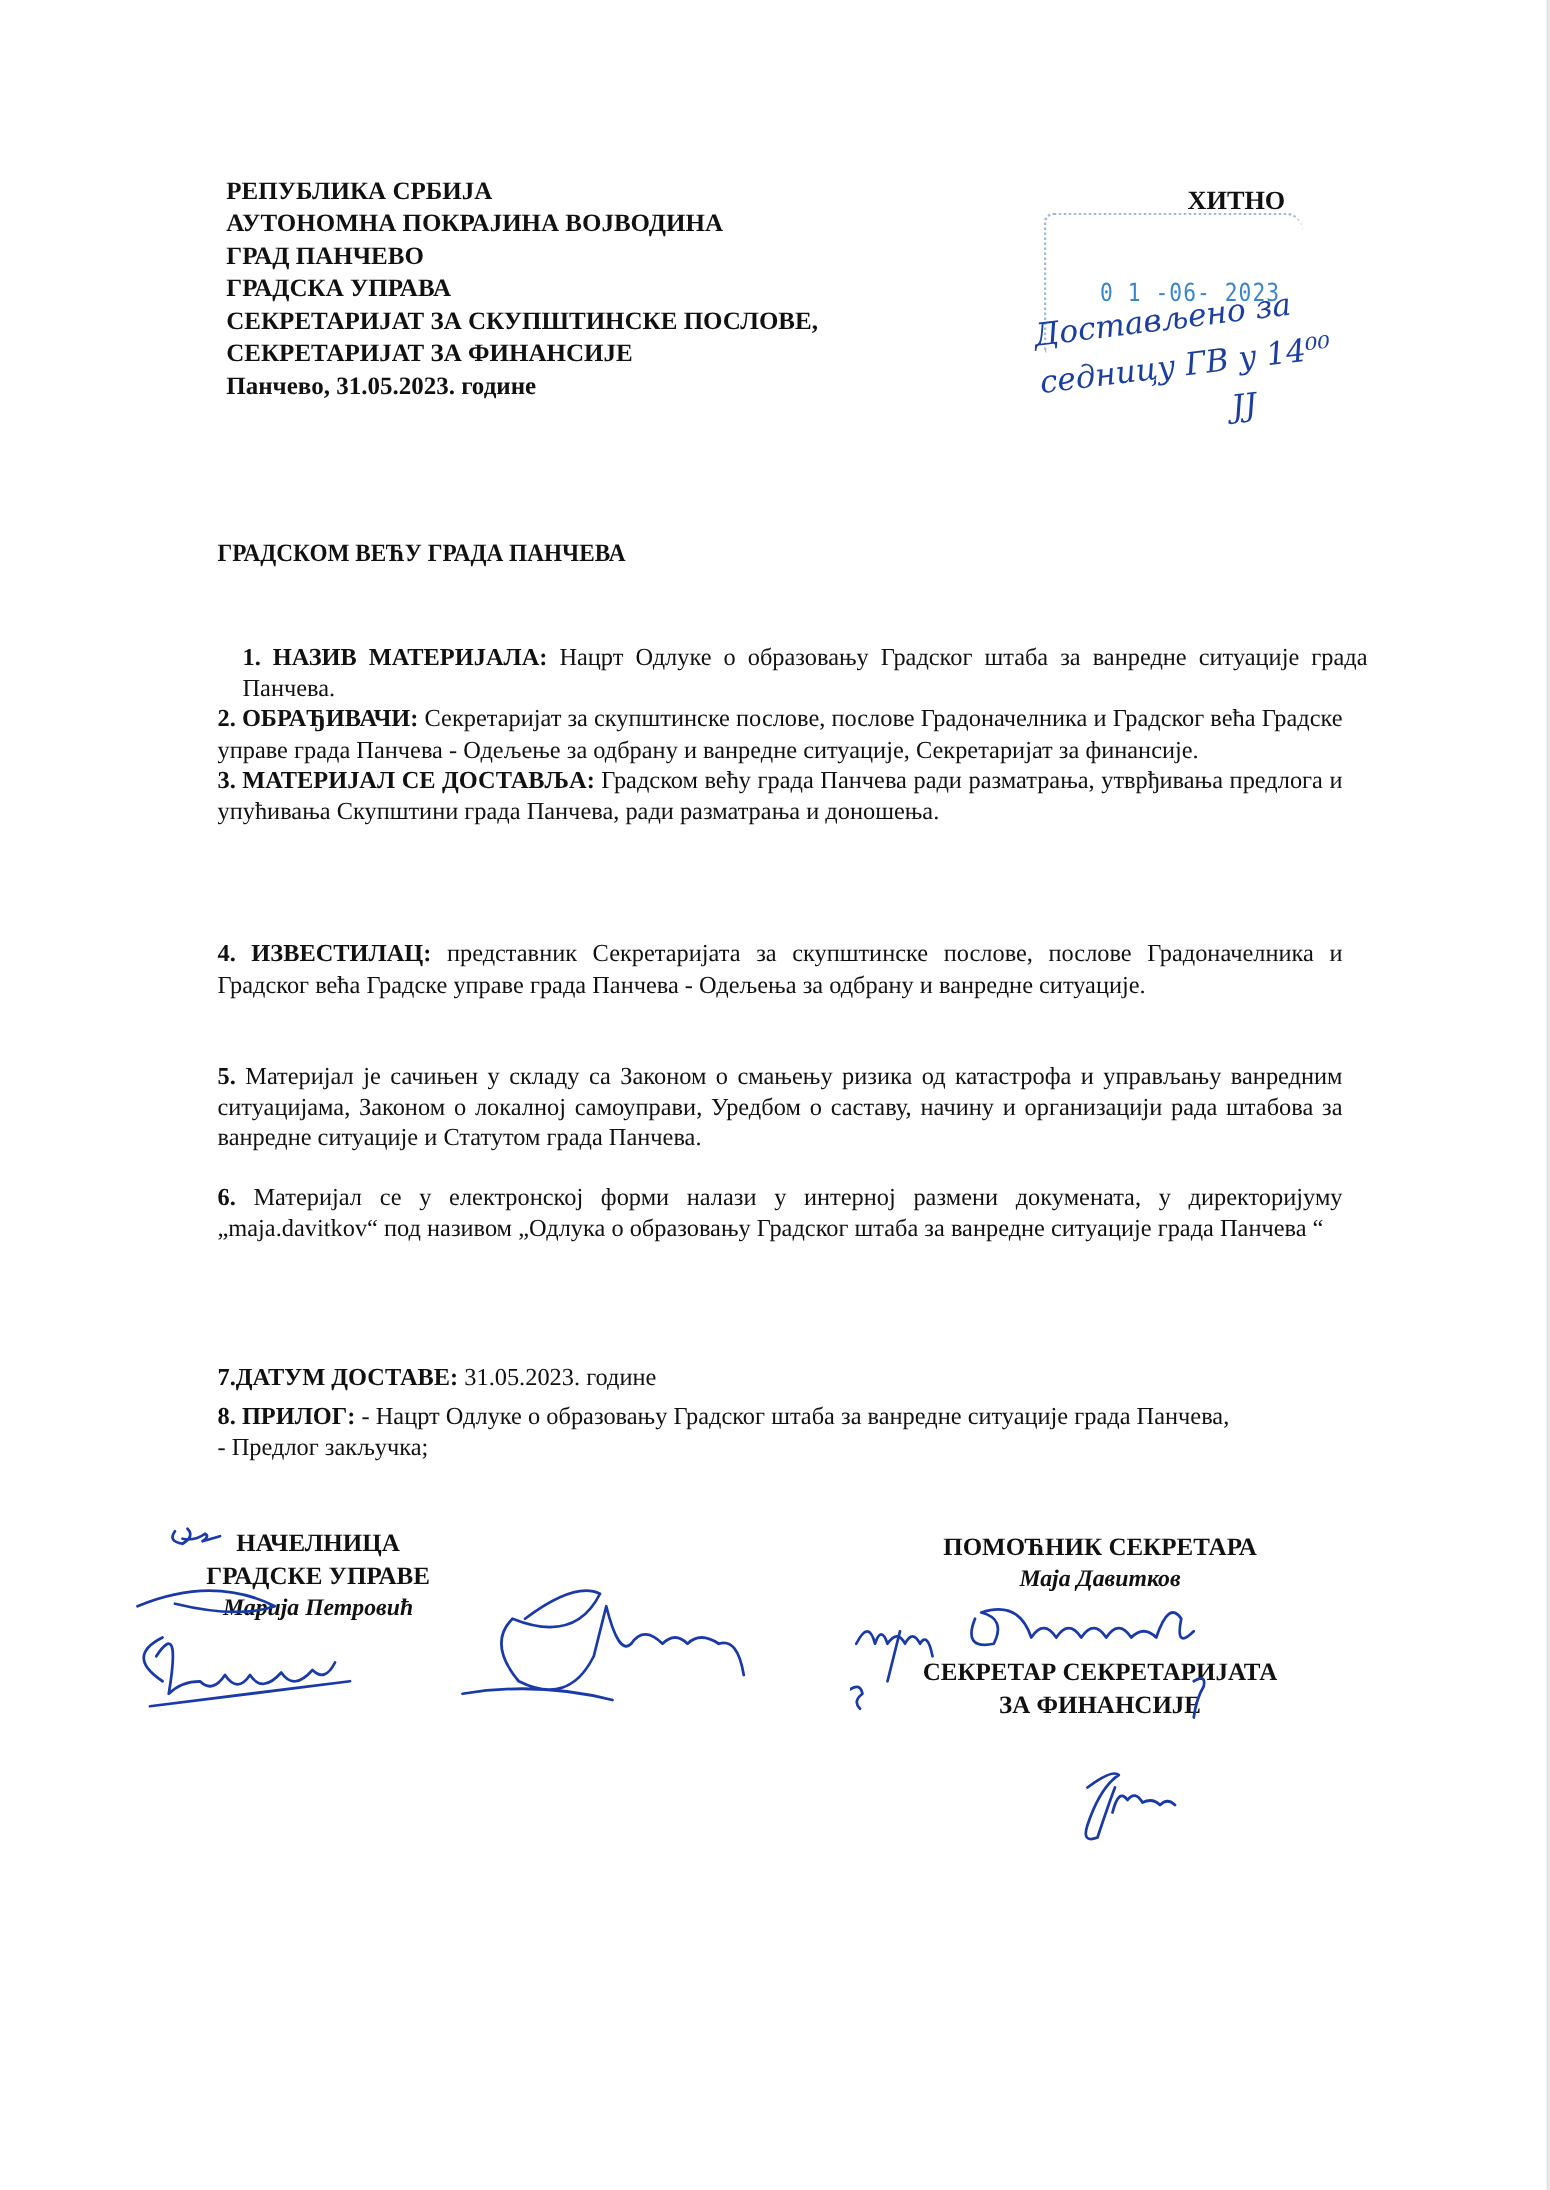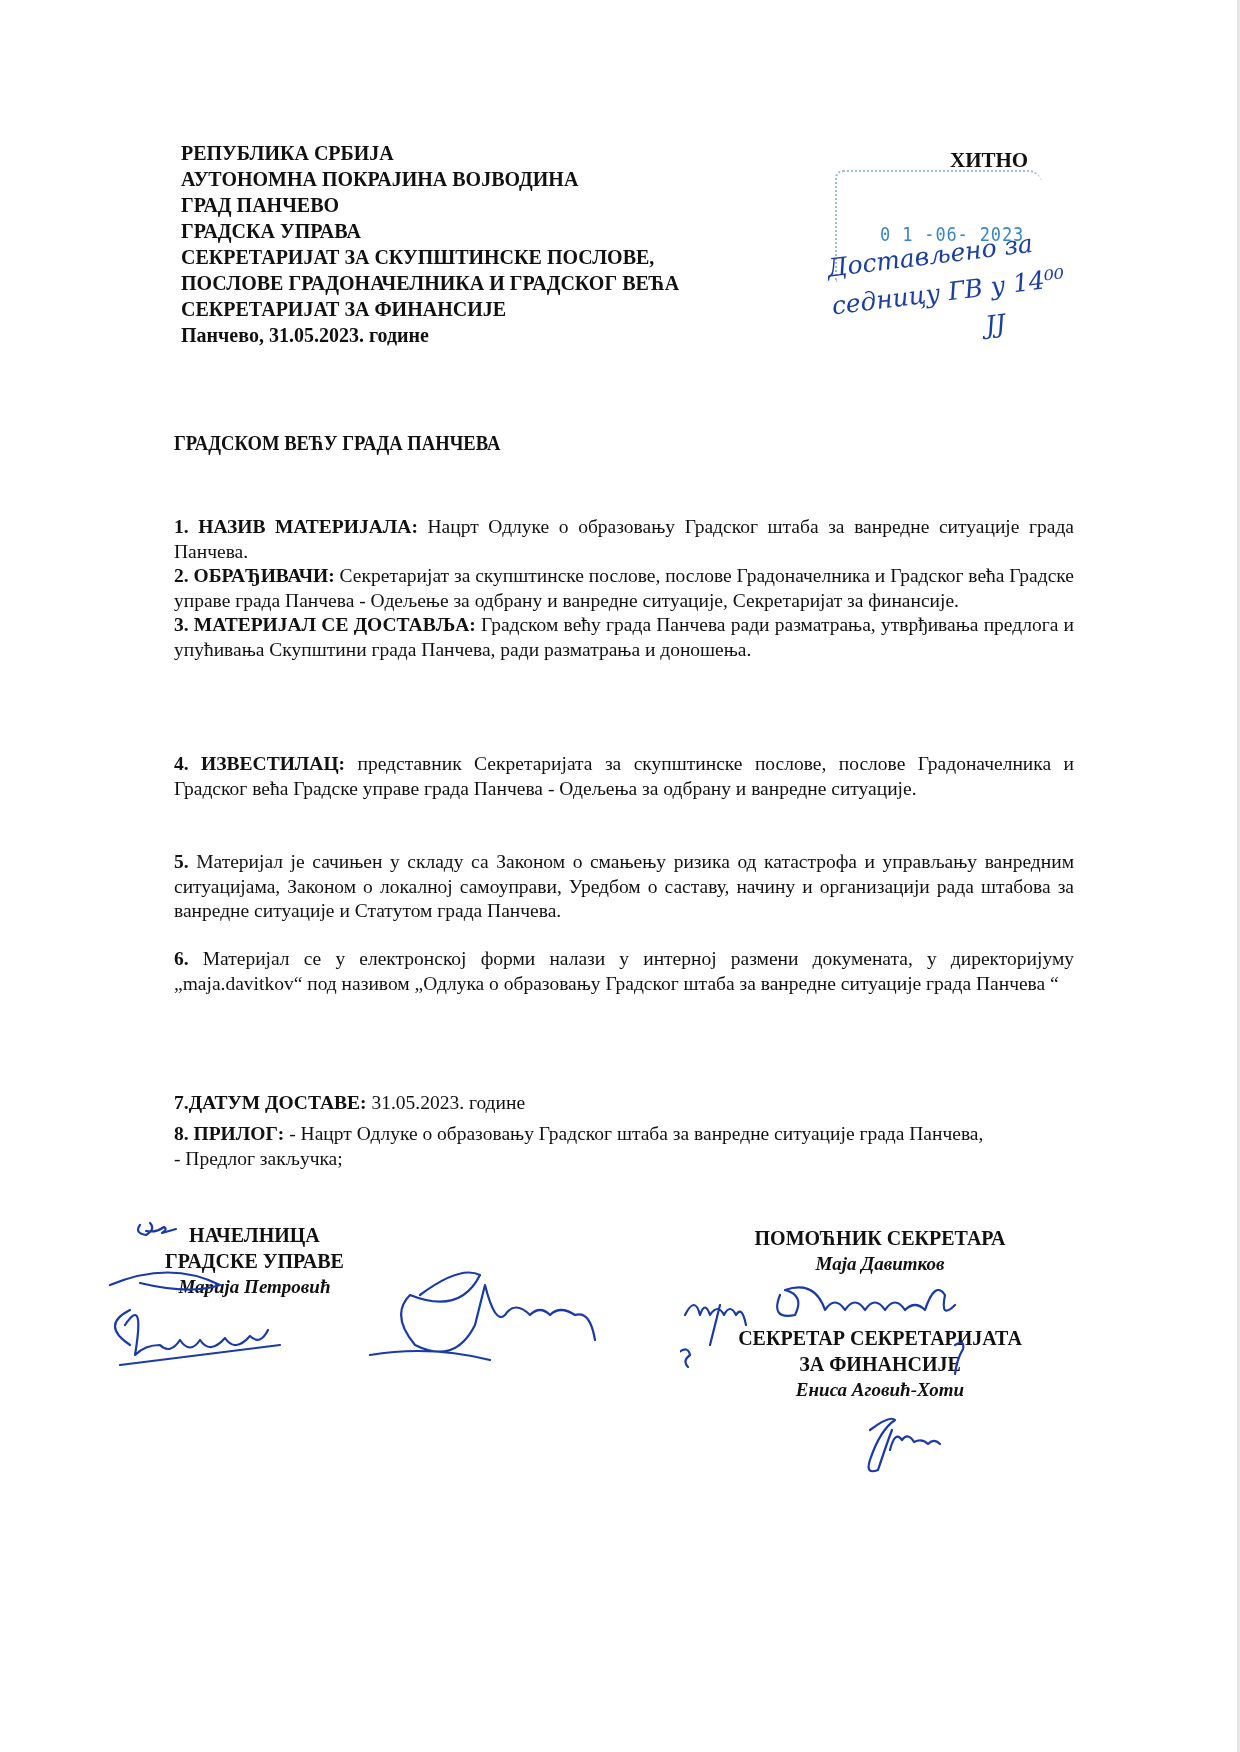--- a/index.html
+++ b/index.html
@@ -14,21 +14,21 @@
   .stamp-frame { position: absolute; left: 835px; top: 170px; width: 205px; height: 110px;
     border-top: 2px dotted #8aa6d6; border-left: 2px dotted #8aa6d6; border-radius: 8px 14px 0 0; opacity: .8; }
   .stamp-date { position: absolute; left: 880px; top: 222px; color: #3a86c8; font-family: "DejaVu Sans Mono", monospace;
     font-size: 20px; letter-spacing: 1px; transform: scaleX(.85); transform-origin: left; }
   .handnote { position: absolute; left: 825px; top: 250px; color: #1b3fa0; font-family: "DejaVu Serif", serif;
     font-style: italic; font-size: 25px; line-height: 38px; transform: rotate(-7deg); transform-origin: left top; }
   .handnote .init { margin-left: 150px; }
   .addressee { position: absolute; left: 174px; top: 432px; font-weight: bold; font-size: 20px; transform: scaleX(.93); transform-origin: left; }
   .body { position: absolute; left: 174px; width: 900px; font-size: 19.5px; line-height: 24.5px; text-align: justify; }
   .body b { font-weight: bold; }
-  .item1 { top: 515px; }
+  .item1 { top: 515px; margin-left: 20px; }
   .item2 { top: 540px; }
   .item4 { top: 752px; }
   .item5 { top: 850px; }
   .item6 { top: 947px; }
   .item7 { top: 1070px; margin-top: 21px; }
   .item8 { top: 1122px; }
   .sig-left { position: absolute; left: 165px; top: 1222px; text-align: center; font-weight: bold; font-size: 20px; line-height: 26px; }
   .sig-left .name, .sig-right .name { font-style: italic; font-size: 19px; }
   .sig-right { position: absolute; left: 700px; top: 1225px; width: 360px; text-align: center; font-weight: bold; font-size: 20px; line-height: 26px; }
   .ink { position: absolute; }
@@ -38,21 +38,20 @@
 <body>
 
 <div class="page-edge"></div>
 
 <div class="header">
   <div>РЕПУБЛИКА СРБИЈА</div>
   <div>АУТОНОМНА ПОКРАЈИНА ВОЈВОДИНА</div>
   <div>ГРАД ПАНЧЕВО</div>
   <div>ГРАДСКА УПРАВА</div>
   <div>СЕКРЕТАРИЈАТ ЗА СКУПШТИНСКЕ ПОСЛОВЕ,</div>
-  <div>ПОСЛОВЕ ГРАДОНАЧЕЛНИКА И ГРАДСКОГ ВЕЋА</div>
   <div>СЕКРЕТАРИЈАТ ЗА ФИНАНСИЈЕ</div>
   <div>Панчево, 31.05.2023. године</div>
 </div>
 
 <div class="urgent">ХИТНО</div>
 <div class="stamp-frame"></div>
 <div class="stamp-date">0 1 -06- 2023</div>
 <div class="handnote">
   <div>Достављено за</div>
   <div>седницу ГВ у 14⁰⁰</div>
@@ -94,21 +93,20 @@
   <div>ГРАДСКЕ УПРАВЕ</div>
   <div class="name">Марија Петровић</div>
 </div>
 
 <div class="sig-right">
   <div>ПОМОЋНИК СЕКРЕТАРА</div>
   <div class="name">Маја Давитков</div>
   <div style="height:48px"></div>
   <div>СЕКРЕТАР СЕКРЕТАРИЈАТА</div>
   <div>ЗА ФИНАНСИЈЕ</div>
-  <div class="name">Ениса Аговић-Хоти</div>
 </div>
 
 <svg class="ink" style="left:100px;top:1215px" width="520" height="200">
   <path d="M40 10 q-6 8 6 10 q10 -6 4 -12 m-4 8 q10 2 18 -4 q4 2 -2 6 l14 -4"></path>
   <path d="M10 70 q60 -25 110 0 q-30 10 -80 -2 M30 95 q-30 15 0 35 M25 110 q20 -30 10 30 q10 -10 25 -10 q10 10 20 -5 q10 15 20 0 q10 15 25 -2 q10 15 25 -2 q10 10 18 -6 M20 150 q80 -10 160 -20"></path>
   <path d="M320 80 q40 -30 60 -20 q-20 40 -70 20 q-20 20 5 50 q40 20 60 -20 l10 -40 q10 40 20 30 q10 -15 25 0 q10 -10 20 0 q10 -10 25 0 q15 -5 20 25 M270 140 q60 -10 120 5"></path>
 </svg>
 <svg class="ink" style="left:680px;top:1275px" width="420" height="220">
   <path d="M5 40 q10 -20 15 0 q5 -15 10 0 q8 -12 14 0 q6 -12 12 0 q6 -10 10 10 M40 30 l-10 40 M100 20 q-10 25 15 20 q10 -20 -10 -25 q30 -10 40 20 q10 -15 20 0 q10 -15 20 0 q10 -15 20 0 q10 -15 20 0 q10 -10 20 0 q10 -30 20 -15 q-5 25 10 10"></path>
   <path d="M-2 78 q10 -8 12 2 q-8 6 -2 12"></path>

